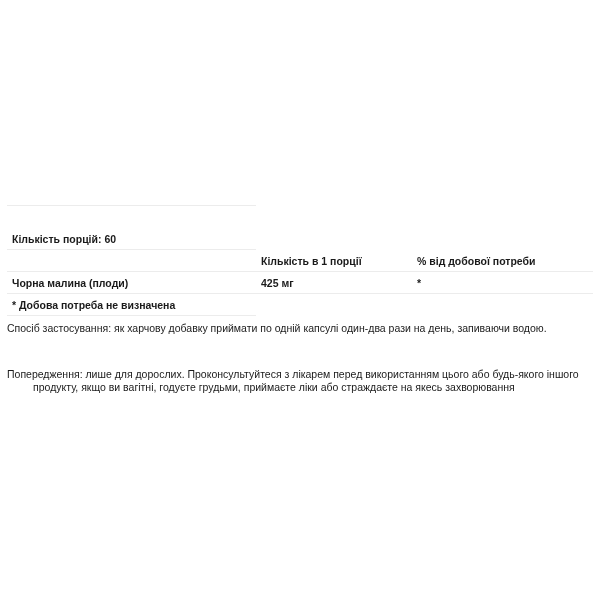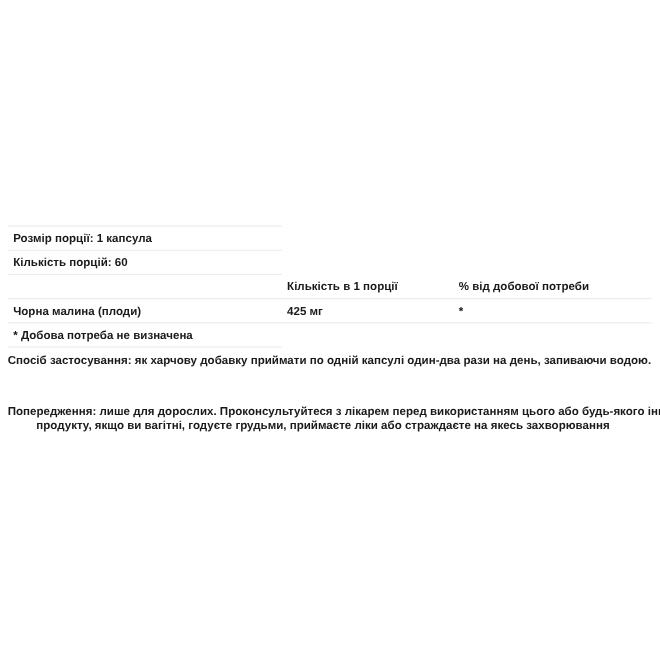--- a/index.html
+++ b/index.html
@@ -8,32 +8,29 @@
   .doc { position:absolute; left:0; top:0; width:600px; height:600px; }
   .row { position:absolute; left:7px; height:21px; border-bottom:1px solid #ececec;
          display:flex; align-items:center; font-size:10.5px; font-weight:bold; }
   .row.narrow { width:249px; }
   .row.wide { width:586px; }
   .row .cell { position:absolute; top:0; height:21px; display:flex; align-items:center; white-space:nowrap; }
   .c1 { left:5px; }
   .c2 { left:254px; }
   .c3 { left:410px; }
   .topline { position:absolute; left:7px; top:205px; width:249px; border-top:1px solid #ececec; }
-  .para { position:absolute; left:7px; width:590px; font-size:10.5px; font-weight:bold; line-height:13px; white-space:nowrap; }
+  .para { position:absolute; left:7px; width:590px; font-size:10.5px; font-weight:normal; line-height:13px; white-space:nowrap; }
 </style>
 </head>
 <body>
 
 <div class="doc">
 
   <div class="topline"></div>
 
-  <div class="row narrow" style="top:206px;">
-    <span class="cell c1">Розмір порції: 1 капсула</span>
-  </div>
 
   <div class="row narrow" style="top:228px;">
     <span class="cell c1">Кількість порцій: 60</span>
   </div>
 
   <div class="row wide" style="top:250px;">
     <span class="cell c2">Кількість в 1 порції</span>
     <span class="cell c3">% від добової потреби</span>
   </div>
 

